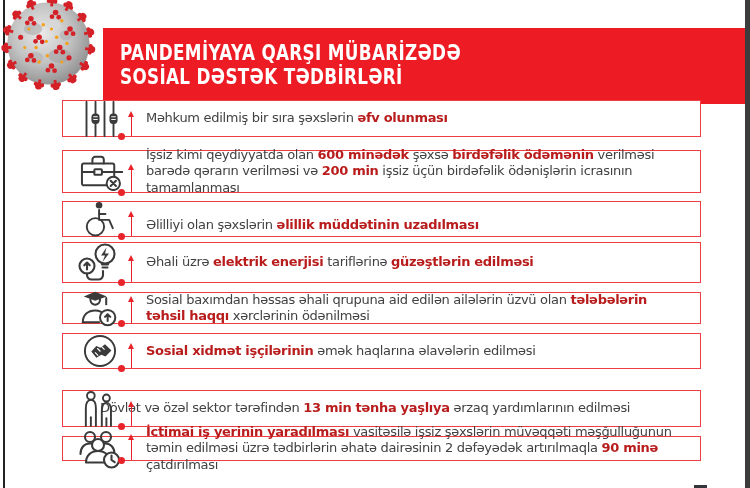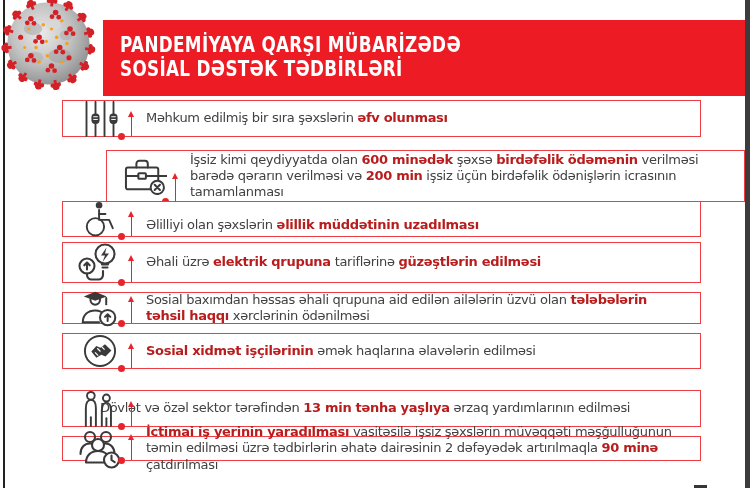--- a/index.html
+++ b/index.html
@@ -3,21 +3,21 @@
 <meta charset="utf-8">
 <style>
   html,body{margin:0;padding:0;background:#fff;}
   .stage{position:relative;width:750px;height:488px;background:#ffffff;overflow:hidden;
          font-family:"DejaVu Sans","Liberation Sans",sans-serif;}
   
   .frame-left{position:absolute;left:3px;top:0;width:2px;height:488px;background:#222220;}
   .frame-right{position:absolute;left:745px;top:0;width:5px;height:488px;background:#3c3c3c;}
   .bottom-mark{position:absolute;left:694px;top:485px;width:13px;height:3px;background:#33373b;}
   
-  .header{position:absolute;left:103px;top:20px;width:642px;height:76px;background:#ed1c24;
+  .header{position:absolute;left:103px;top:28px;width:642px;height:76px;background:#ed1c24;
           display:flex;flex-direction:column;justify-content:center;padding-left:17px;box-sizing:border-box;}
   .header .title{color:#ffffff;font-weight:700;font-size:21px;line-height:1.12;letter-spacing:.4px;
           transform:scaleX(.8);transform-origin:left center;white-space:nowrap;}
   
   .virus{position:absolute;left:0;top:-2px;width:103px;height:97px;}
   
   .row{position:absolute;left:62px;width:639px;border:1.4px solid #ee3d43;box-sizing:border-box;
        display:flex;align-items:center;background:#fff;}
   .row .iconbox{position:absolute;left:6px;top:0;bottom:0;width:62px;display:flex;
        align-items:center;justify-content:center;}
@@ -200,21 +200,21 @@
             </g>
    <rect x="13.5" y="14" width="9" height="11.5" rx="4" fill="#3a3a3a"></rect>
    <rect x="33.5" y="14" width="9" height="11.5" rx="4" fill="#3a3a3a"></rect>
    <path d="M15.5 17.5h5M15.5 20.5h5M35.5 17.5h5M35.5 20.5h5" stroke="#fff" stroke-width="1.1"></path>
           </svg>
         </span>
         <span class="dot"></span>
         <span class="arrow" style="height: 19px;"></span>
         <p class="text" style="margin: 0px 10px 0px 83px;"><span>Məhkum edilmiş bir sıra şəxslərin </span><b>əfv olunması</b></p>
       </div>
-      <div class="row" style="top: 150px; height: 52px; margin-left: 44px;">
+      <div class="row" style="top: 150px; height: 43px;">
         <span class="iconbox icon">
           <svg width="46" height="38" viewBox="0 0 46 40">
             <g fill="none" stroke="#3a3a3a" stroke-width="2.1" stroke-linecap="round" stroke-linejoin="round">
    <path d="M15 11V7a3 3 0 013-3h6a3 3 0 013 3v4"></path>
    <rect x="4" y="11" width="34" height="23" rx="2"></rect>
    <path d="M4 20h13M25 20h34"></path>
               <rect x="17" y="17" width="8" height="6" rx="1"></rect>
    <circle cx="37" cy="32" r="7" fill="#fff"></circle>
               <path d="M34.2 29.2l5.6 5.6M39.8 29.2l-5.6 5.6"></path>
             </g>
@@ -247,21 +247,21 @@
               <path d="M10 26.5v-6.5M7.3 22.3L10 19.6l2.7 2.7"></path>
    <path d="M10 30.5V32a4.5 4.5 0 004.5 4.5h7A4.5 4.5 0 0026 32v-4"></path>
    <circle cx="28" cy="11" r="9.5"></circle>
    <path d="M29.5 4.5l-5.5 8h4l-2.5 6.5 6.5-8.5h-4l1.5-6z" fill="#3a3a3a" stroke="none"></path>
    <path d="M25 21.5h6M25.5 24.5h5"></path>
             </g>
           </svg>
         </span>
         <span class="dot"></span>
         <span class="arrow" style="height: 21px;"></span>
-        <p class="text" style="margin: 0px 10px 0px 83px;"><span>Əhali üzrə </span><b>elektrik qrupuna</b><span> tariflərinə </span><b>güzəştlərin edilməsi</b></p>
+        <p class="text" style="margin: 0px 10px 0px 83px;"><span>Əhali üzrə </span><b>elektrik enerjisi</b><span> tariflərinə </span><b>güzəştlərin edilməsi</b></p>
       </div>
       <div class="row" style="top: 292px; height: 32px;">
         <span class="iconbox icon">
           <svg width="44" height="40" viewBox="0 0 46 40">
             <g fill="none" stroke="#3a3a3a" stroke-width="2.1" stroke-linecap="round" stroke-linejoin="round">
    <circle cx="18" cy="11.5" r="5"></circle>
    <path d="M6 8l12-5 12 5-12 4.5z" fill="#3a3a3a" stroke="none"></path>
    <path d="M29.5 9.5v5"></path>
               <circle cx="29.5" cy="16" r="1.2" fill="#3a3a3a" stroke="none"></circle>
    <path d="M5 35c0-8 5.5-12.5 13-12.5 4 0 7.5 1.5 9.5 4.5"></path>

